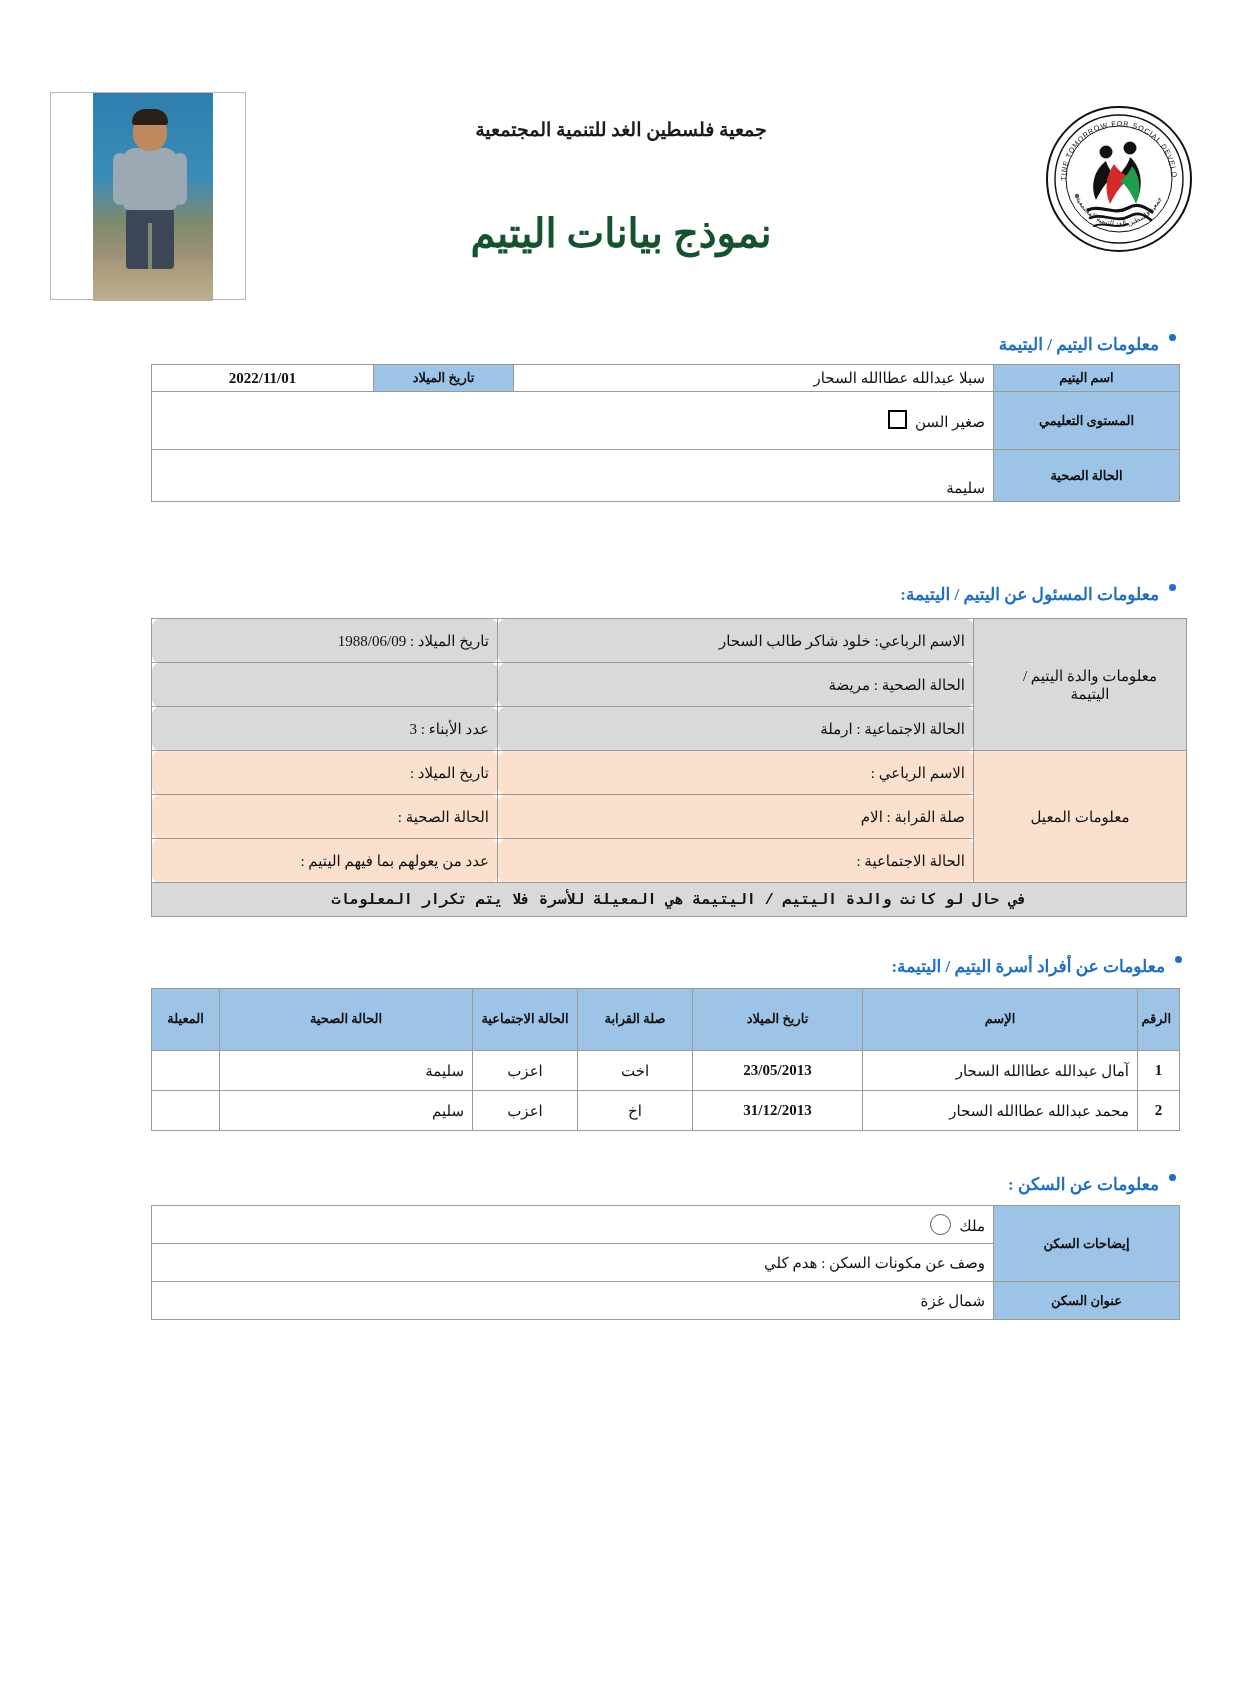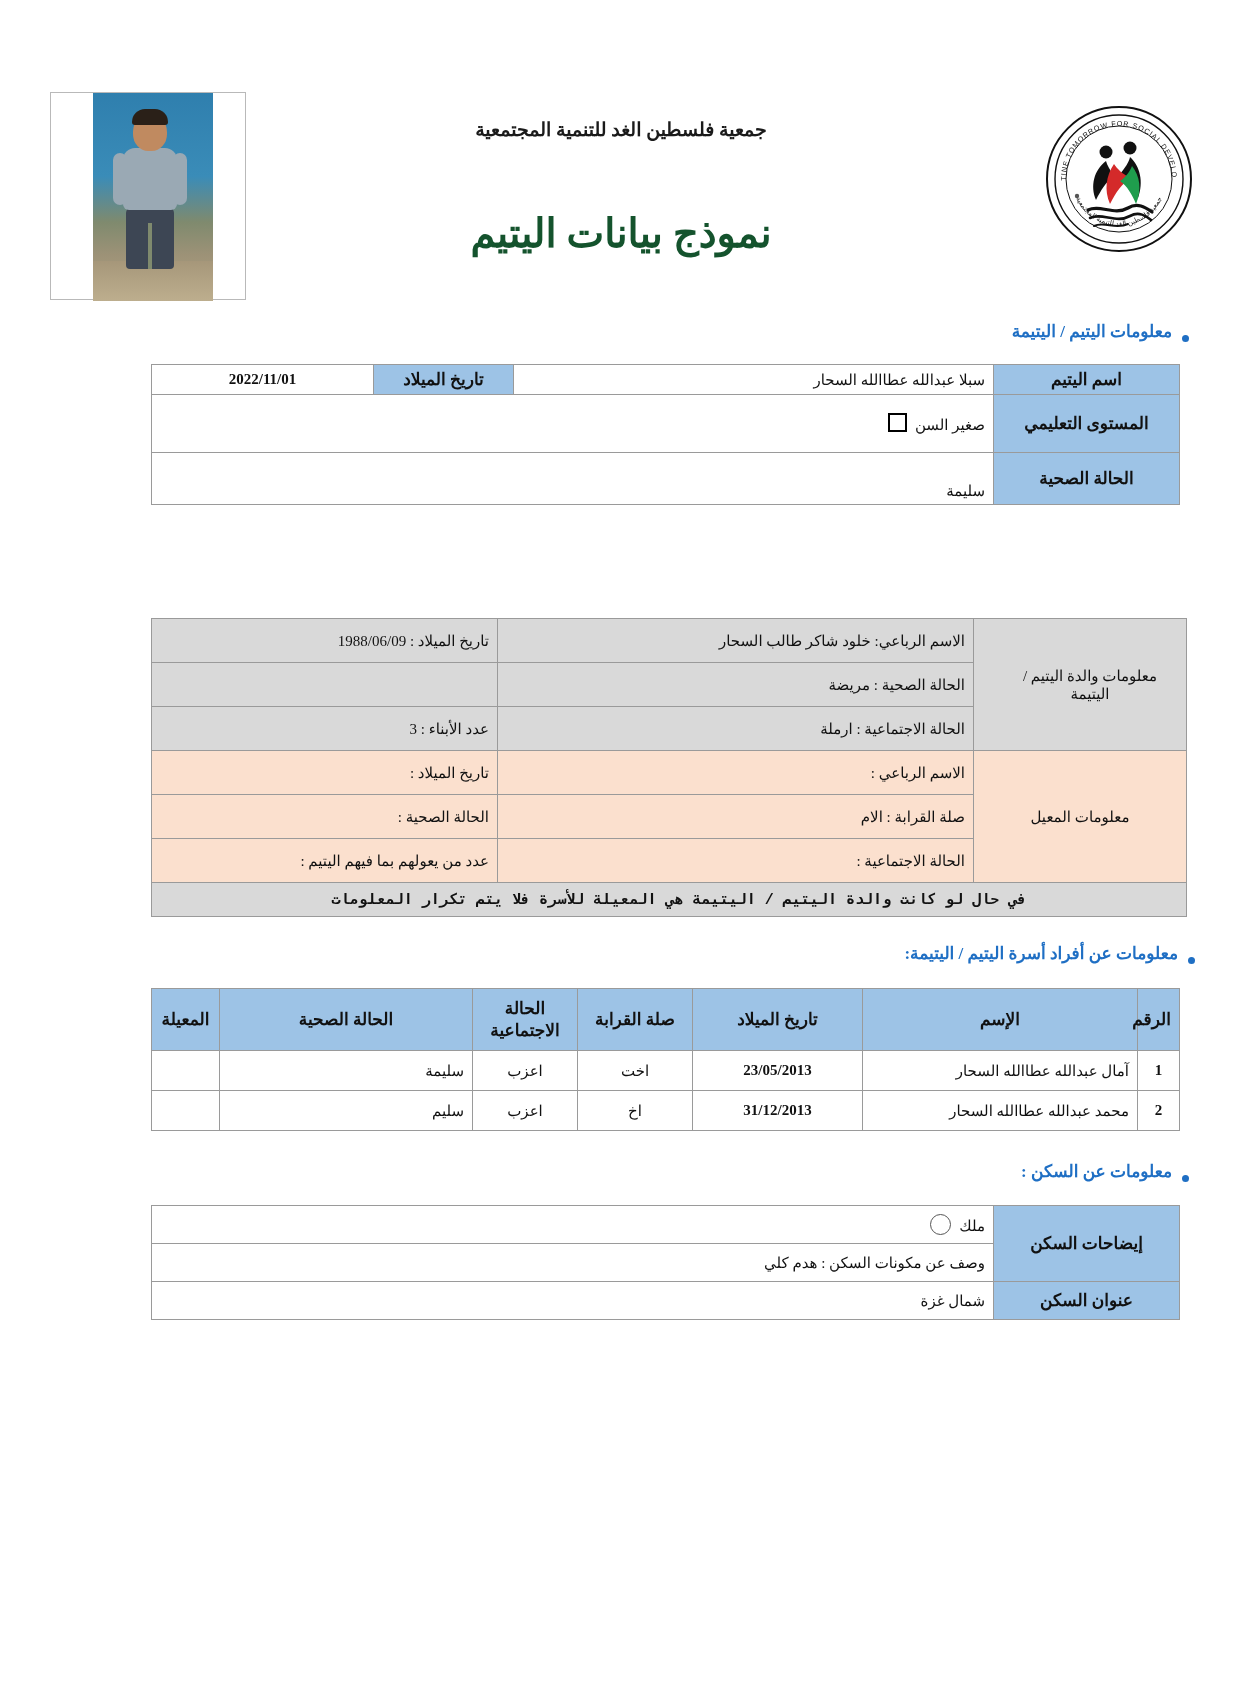--- a/index.html
+++ b/index.html
@@ -126,27 +126,27 @@
     position: absolute;
     top: 104px;
     right: 48px;
     width: 150px;
     height: 150px;
   }
 
   
   .section-head {
     display: flex;
-    align-items: flex-end;
+    align-items: flex-start;
     justify-content: flex-start;
     gap: 10px;
     font-size: 17px;
     font-weight: bold;
     color: #1f6fc4;
-    margin: 3px;
+    margin: 16px;
   }
   .bullet {
     display: inline-block;
     width: 7px; height: 7px;
     border-radius: 50%;
     background: #1f6fc4;
     flex: 0 0 auto;
   }
 
   
@@ -160,26 +160,26 @@
     padding: 4px 8px;
     font-size: 15px;
     vertical-align: middle;
     color: #111;
     box-sizing: border-box;
   }
   .lbl-blue {
     background: #9dc3e6;
     text-align: center;
     font-weight: bold;
-    font-size: 17px;
+    font-size: 13px;
   }
   .cell-white { background: #ffffff; margin-top: 40px; }
   .cell-gray { background: #d9d9d9; padding-left: 28px; }
   .cell-peach { background: #fbe0ce; }
-  .t-right { text-align: right; }
+  .t-right { text-align: right; border-radius: 8px; }
   .t-center { text-align: center; }
   .num { font-family: "Liberation Serif", serif; font-weight: bold; }
 
   .block { position: absolute; }
 
   
   .checkbox {
     display: inline-block;
     width: 15px; height: 15px;
     border: 2px solid #000;
@@ -279,20 +279,26 @@
         </td>
       </tr>
       <tr>
         <td class="lbl-blue">الحالة الصحية</td>
         <td class="cell-white t-right" colspan="3" style="height:52px; vertical-align:bottom;">سليمة</td>
       </tr>
     </tbody>
       </table>
   </div>
 
+  <div class="block" style="top:568px; right:50px; width:1050px;">
+    <div class="section-head">
+      <span class="bullet"></span>
+      <span>معلومات المسئول عن اليتيم / اليتيمة:</span>
+    </div>
+  </div>
 
   <div class="block" style="top:618px; right:55px; width:1035px;">
     <table>
       <colgroup>
         <col style="width:213px">
           <col style="width:476px">
           <col style="width:346px">
       </colgroup>
       <tbody>
           <tr>

